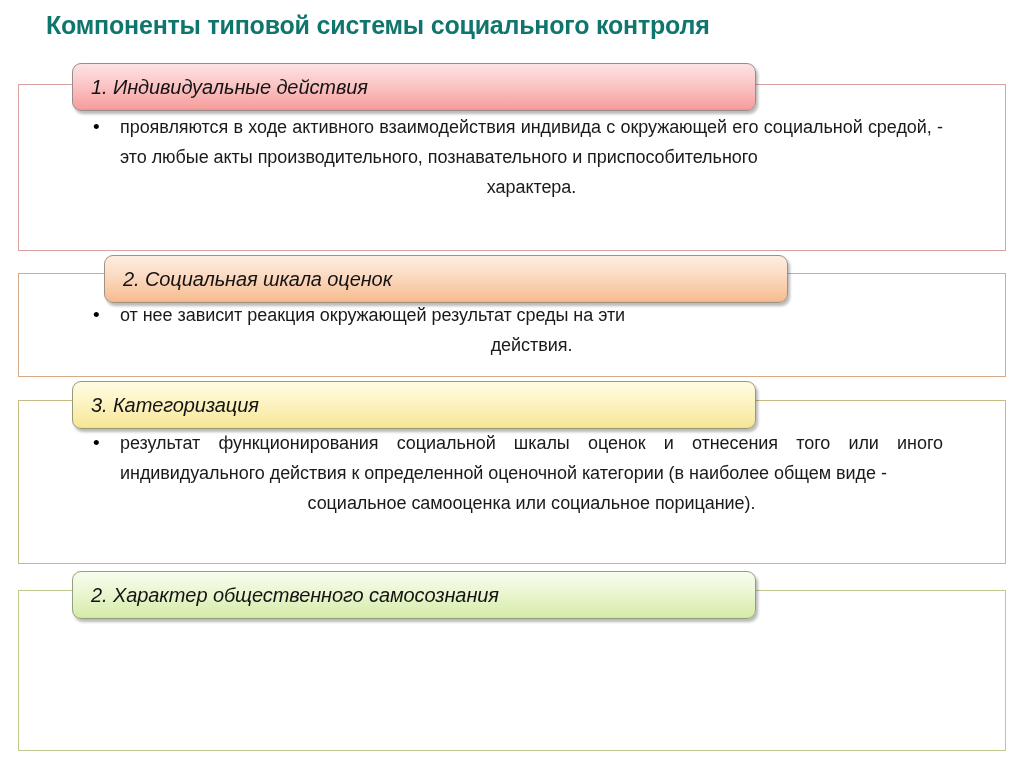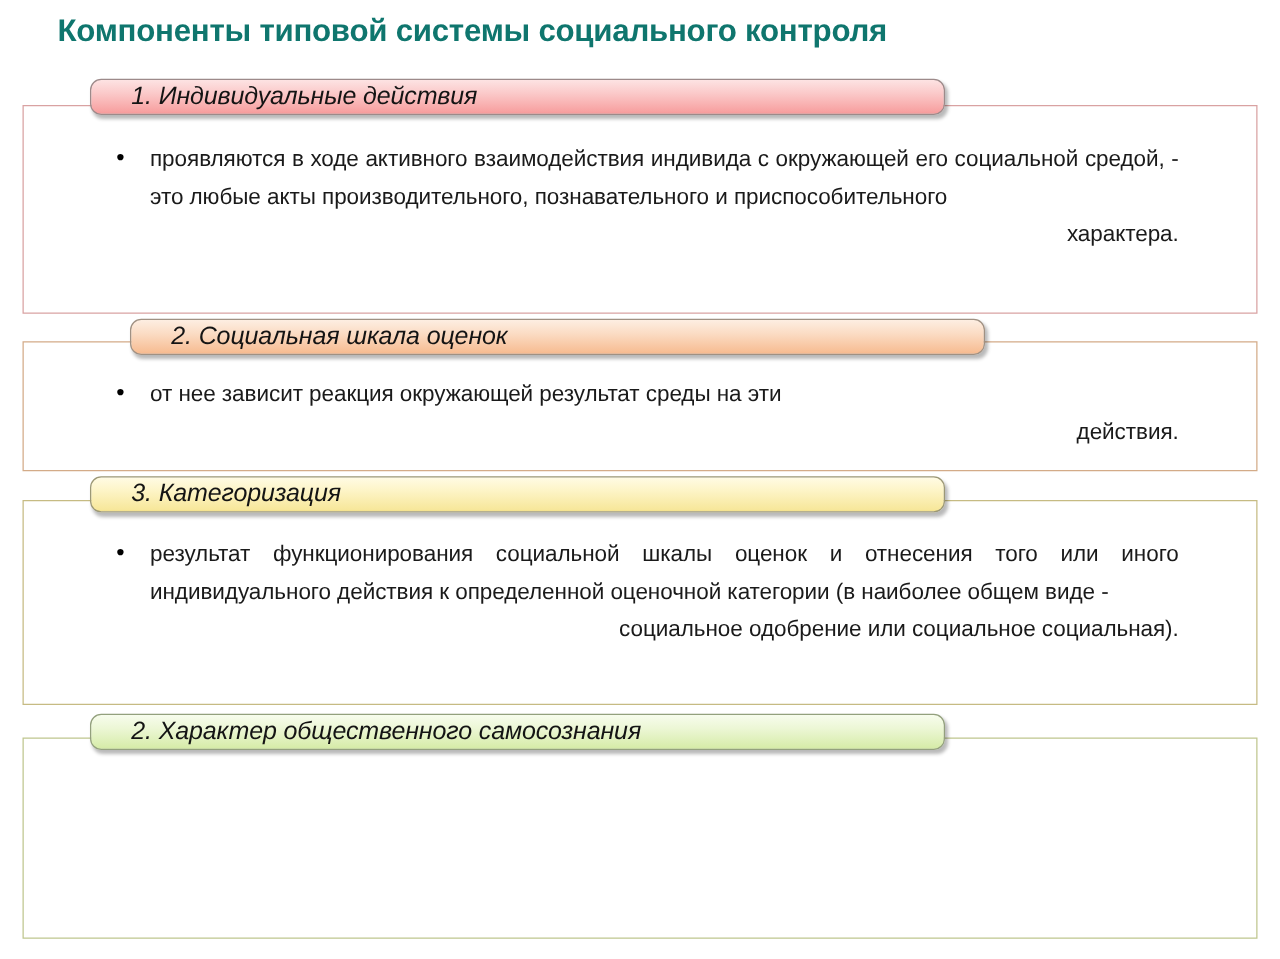--- a/index.html
+++ b/index.html
@@ -50,28 +50,28 @@
   .section.s1 { top: 84px;  height: 167px; border-color: #d9a2a2; }
   .section.s2 { top: 273px; height: 104px; border-color: #d3ab88; }
   .section.s3 { top: 400px; height: 164px; border-color: #c6bb83; }
   .section.s4 { top: 590px; height: 161px; border-color: #bfc68e; }
 
   
   .pill {
     position: absolute;
     left: 72px;
     width: 684px;
-    height: 29px;
+    height: 48px;
     box-sizing: border-box;
     border-radius: 9px;
     border: 1px solid #9b9b9b;
     box-shadow: 2px 3px 3px rgba(0,0,0,0.28);
     display: flex;
     align-items: center;
-    padding-left: 32px;
+    padding-left: 18px;
     z-index: 5;
   }
   .pill-label {
     font-size: 20px;
     font-style: italic;
     font-weight: normal;
     color: #141414;
     letter-spacing: -0.1px;
     white-space: nowrap;
   }
@@ -116,21 +116,21 @@
     content: "\2022";
     position: absolute;
     left: 14px;
     top: 0;
     font-size: 19px;
     line-height: 30px;
     color: #000000;
   }
   .body-text .last-line {
     display: block;
-    text-align: right;
+    text-align: center;
   }
 
   .body-text.b1 { top: 112px; }
   .body-text.b2 { top: 300px; }
   .body-text.b3 { top: 428px; }
   .body-text.b4 { top: 618px; }
 </style>
 </head>
 <body>
 
@@ -147,20 +147,20 @@
   <div class="section s2"></div>
   <div class="pill p2">
     <span class="pill-label">2. Социальная шкала оценок</span>
   </div>
   <div class="body-text b2"><span>от нее зависит реакция окружающей результат среды на эти</span> <span class="last-line">действия.</span></div>
 
   <div class="section s3"></div>
   <div class="pill p3">
     <span class="pill-label">3. Категоризация</span>
   </div>
-  <div class="body-text b3"><span>результат функционирования социальной шкалы оценок и отнесения того или иного индивидуального действия к определенной оценочной категории (в наиболее общем виде -</span> <span class="last-line">социальное одобрение или социальное социальная).</span></div>
+  <div class="body-text b3"><span>результат функционирования социальной шкалы оценок и отнесения того или иного индивидуального действия к определенной оценочной категории (в наиболее общем виде -</span> <span class="last-line">социальное самооценка или социальное порицание).</span></div>
 
   <div class="section s4"></div>
   <div class="pill p4">
     <span class="pill-label">2. Характер общественного самосознания</span>
   </div>
 
 </div>
 
 </body></html>

